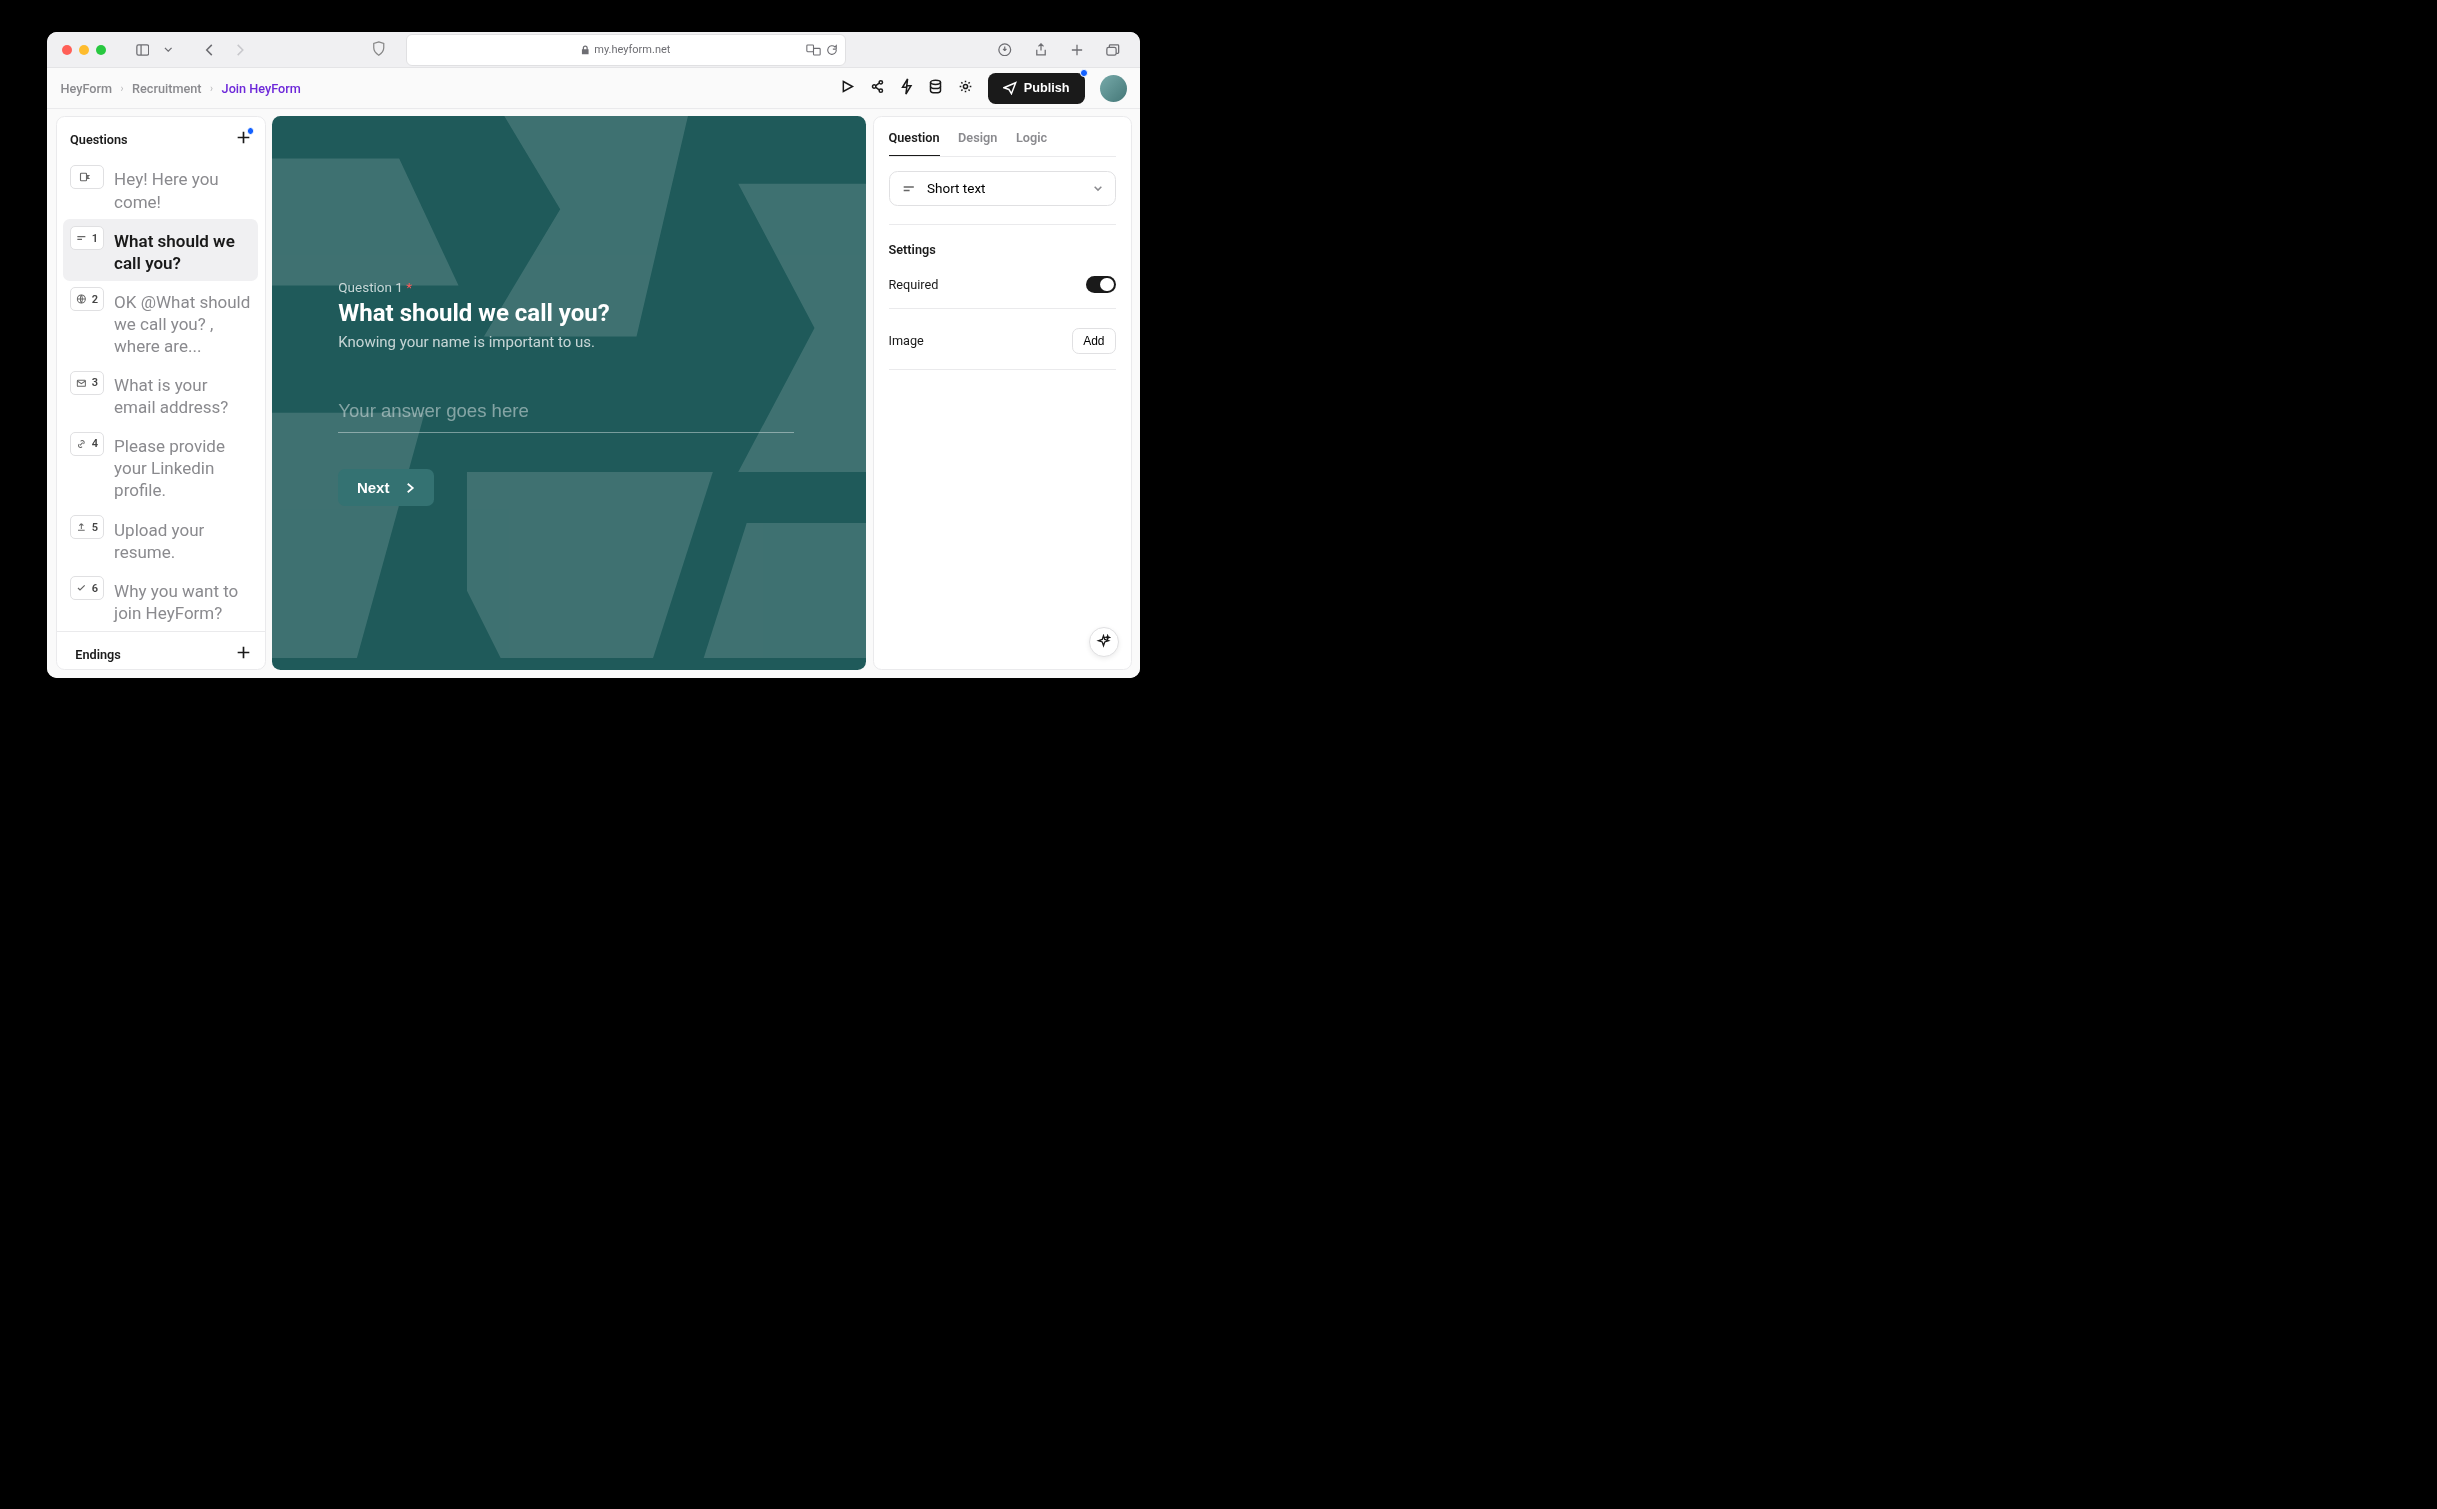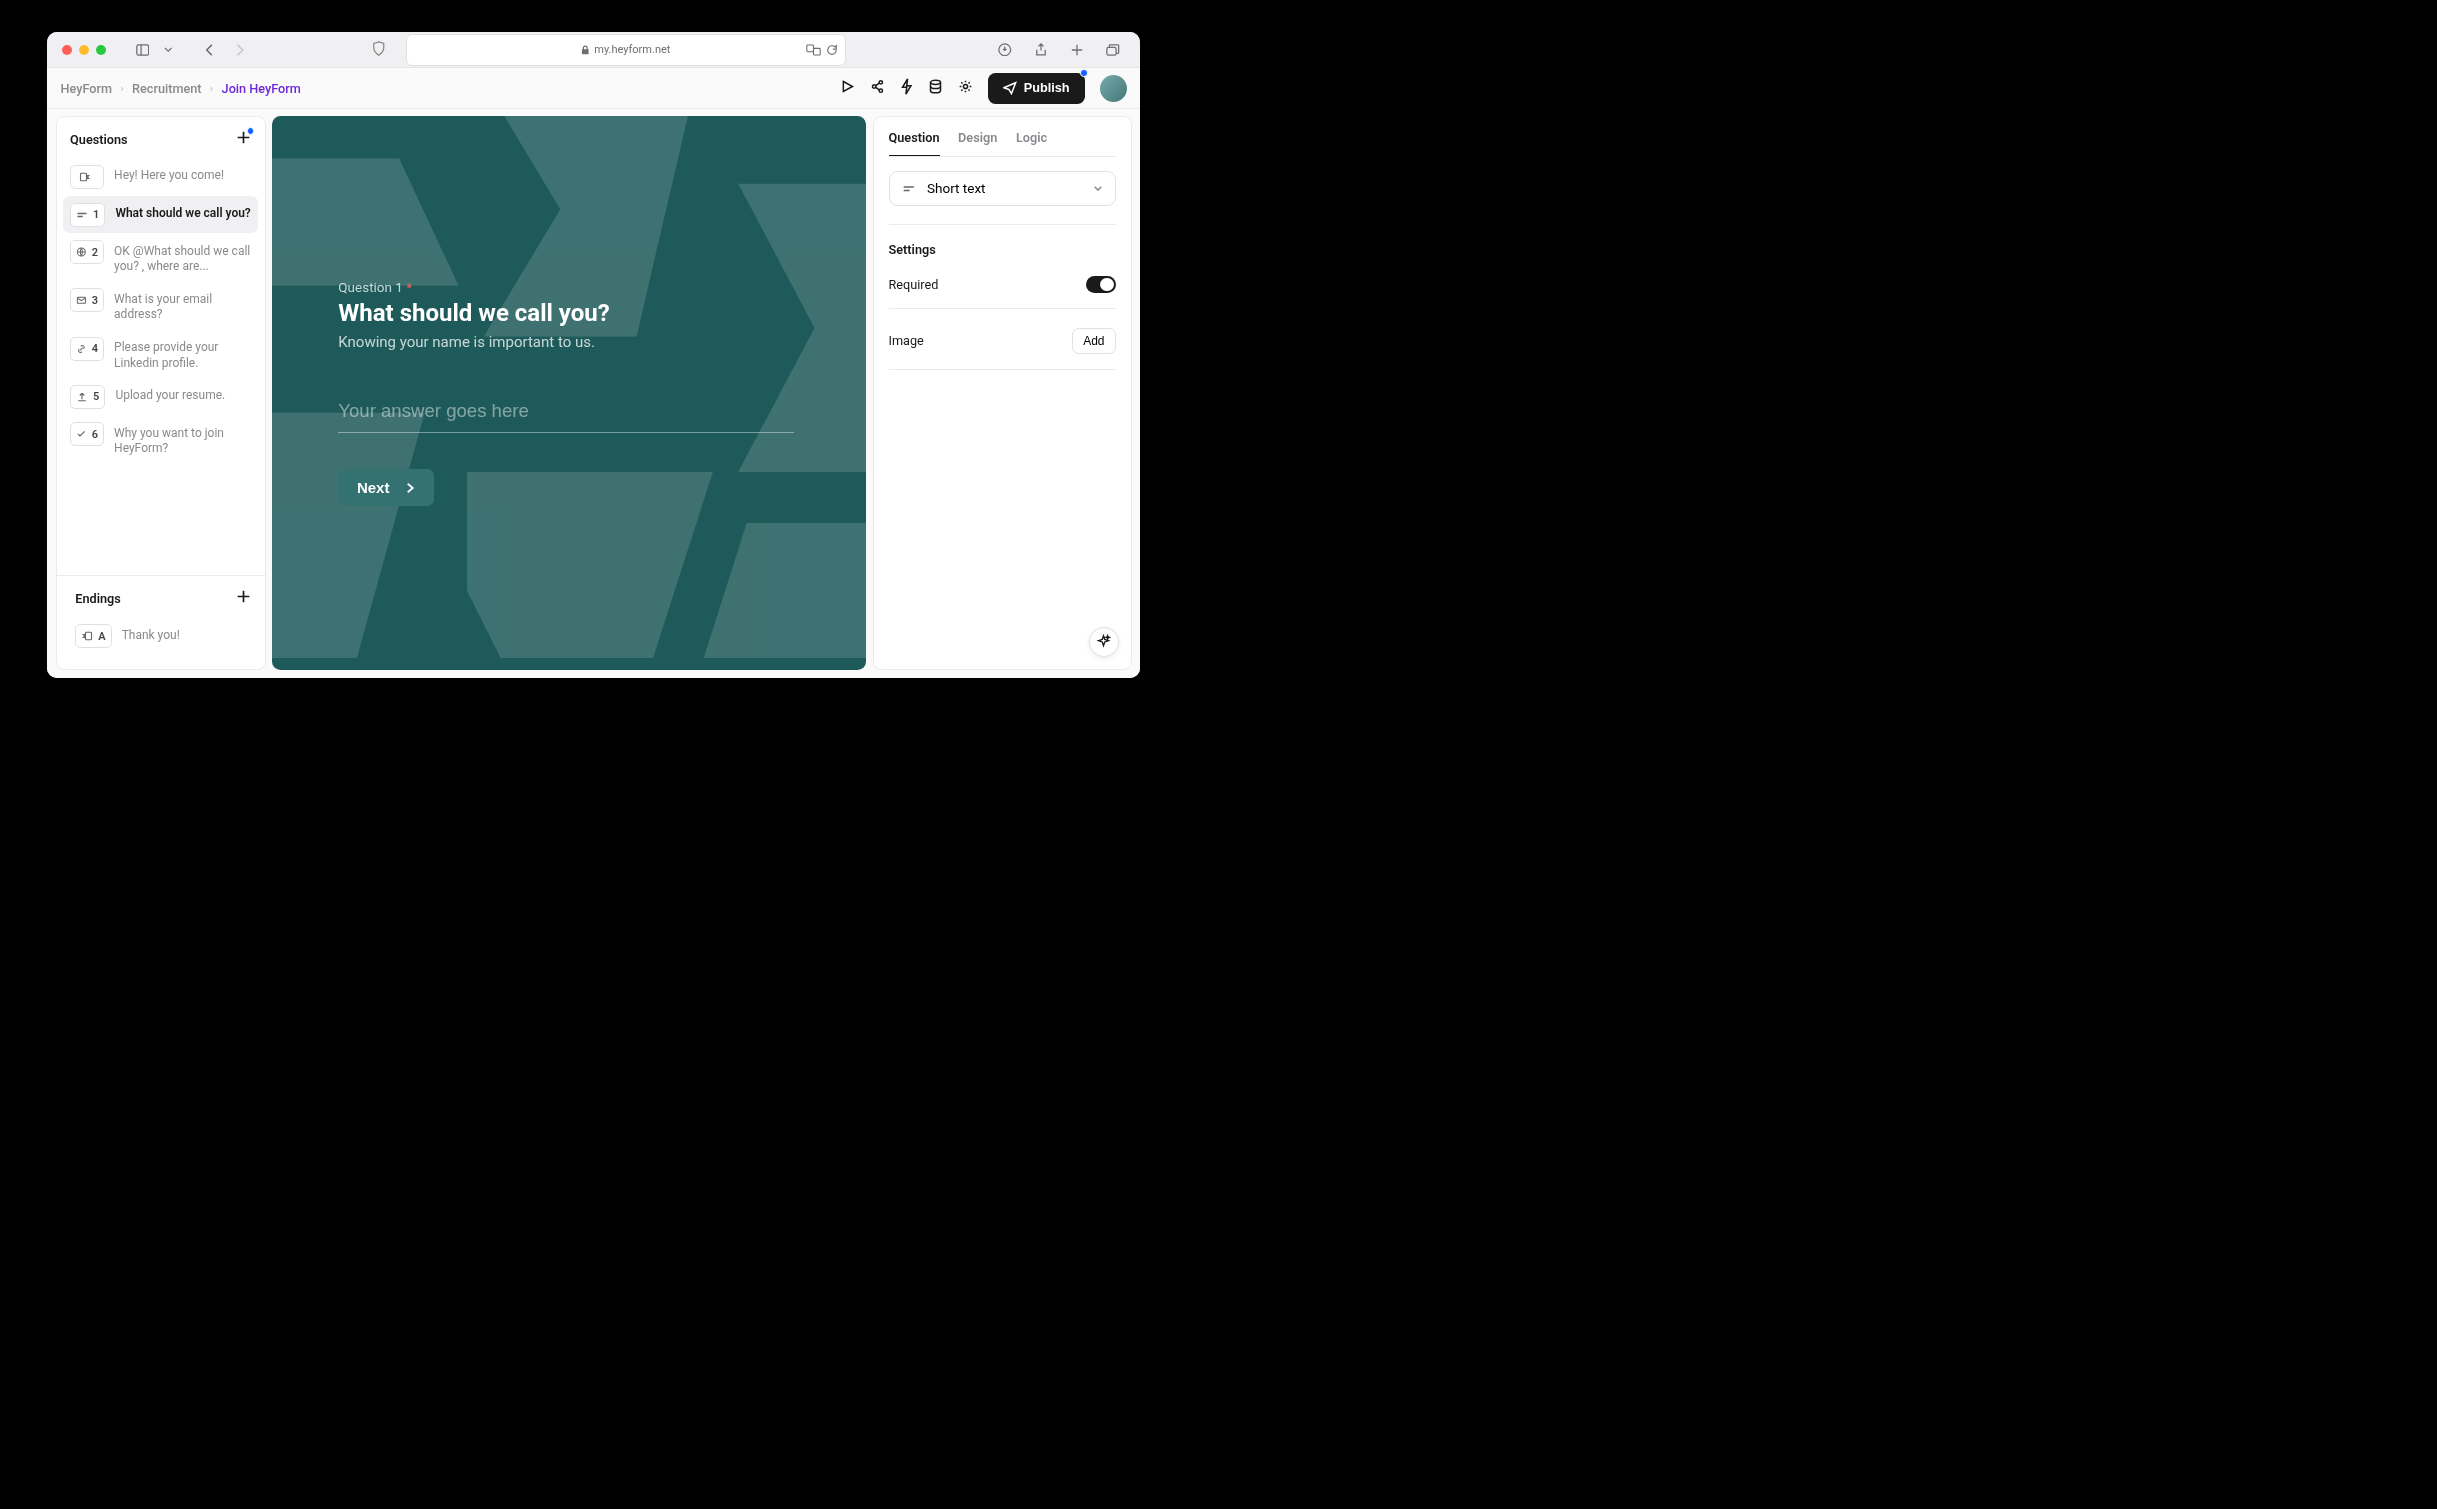--- a/index.html
+++ b/index.html
@@ -130,21 +130,21 @@
       border: 0.8px solid #e0e0e2;
       border-radius: 5px;
       padding: 3.4px 5px;
       background: #fff;
       min-width: 34px;
       height: 24px;
       justify-content: center;
     }
     .q-badge .num { font-size: 11px; font-weight: 600; color: #444; }
     .q-badge svg { width: 12px; height: 12px; }
-    .q-label { font-size: 12px; color: #8a8a8e; line-height: 1.3; padding-top: 3.4px; }
+    .q-label { font-size: 17px; color: #8a8a8e; line-height: 1.3; padding-top: 3.4px; }
     .q-item.active .q-label { color: #1a1a1a; font-weight: 600; }
     .sidebar-section { margin-top: auto; border-top: 0.8px solid #eaeaec; padding-top: 13.5px; margin-left: -6.8px; margin-right: -6.8px; padding-left: 12px; padding-right: 6.8px; }
 
     .canvas {
       flex: 1;
       margin: 0 6.8px;
       border-radius: 8.5px;
       background: #1f5a5a;
       position: relative;
       overflow: hidden;

